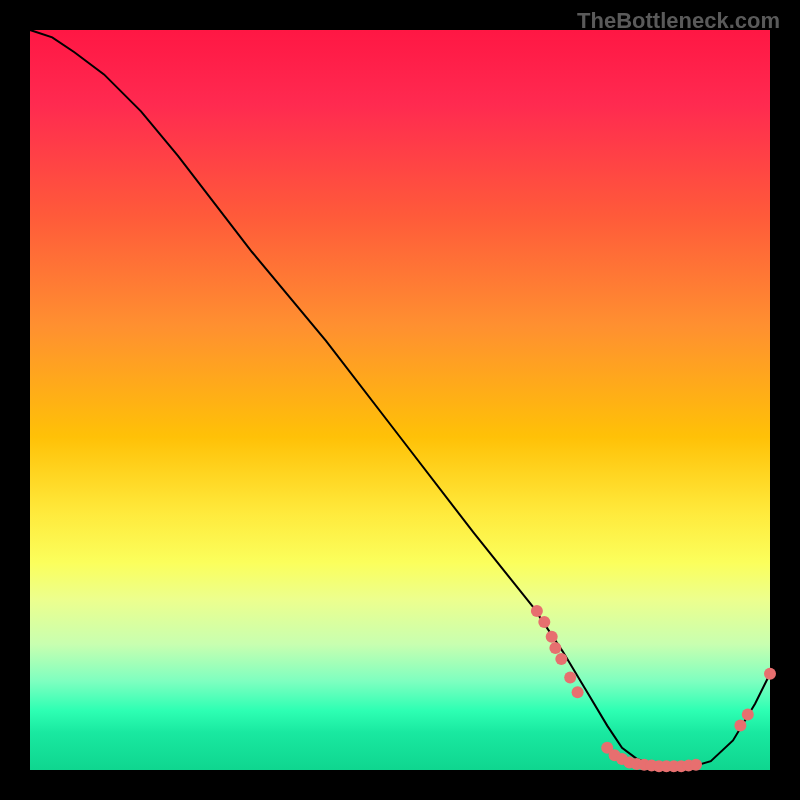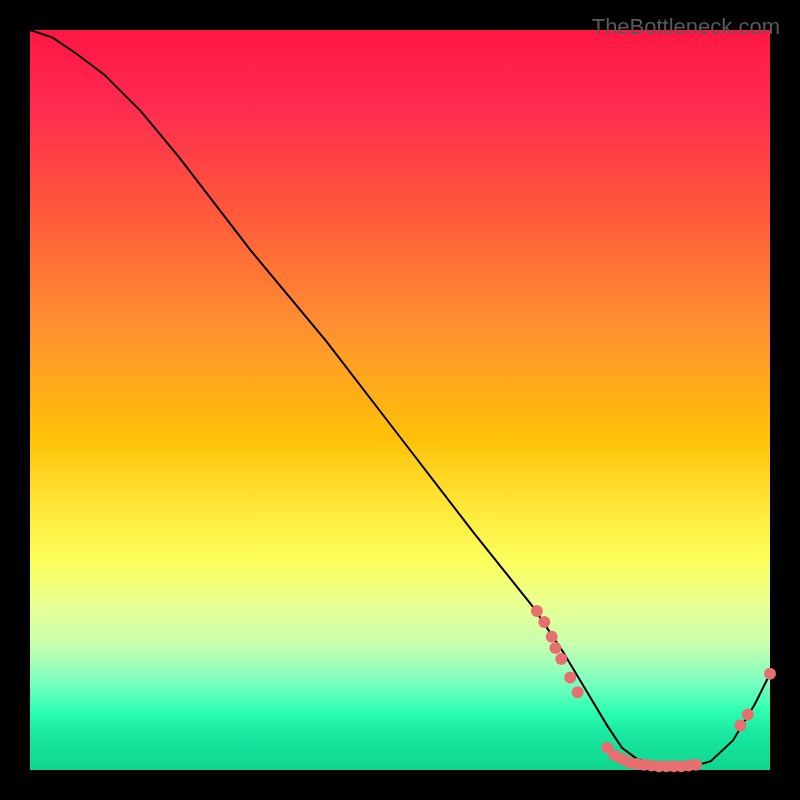--- a/index.html
+++ b/index.html
@@ -6,25 +6,25 @@
   body {
     width: 800px;
     height: 800px;
     background: #000;
     position: relative;
     font-family: Arial, Helvetica, sans-serif;
     overflow: hidden;
   }
   .watermark {
     position: absolute;
-    top: 14px;
+    top: 8px;
     right: 20px;
     color: #5a5a5a;
     font-size: 22px;
-    font-weight: 400;
+    font-weight: 700;
     z-index: 10;
   }
   .plot-area {
     position: absolute;
     left: 30px;
     top: 30px;
     width: 740px;
     height: 740px;
   }
   .gradient-bg {

